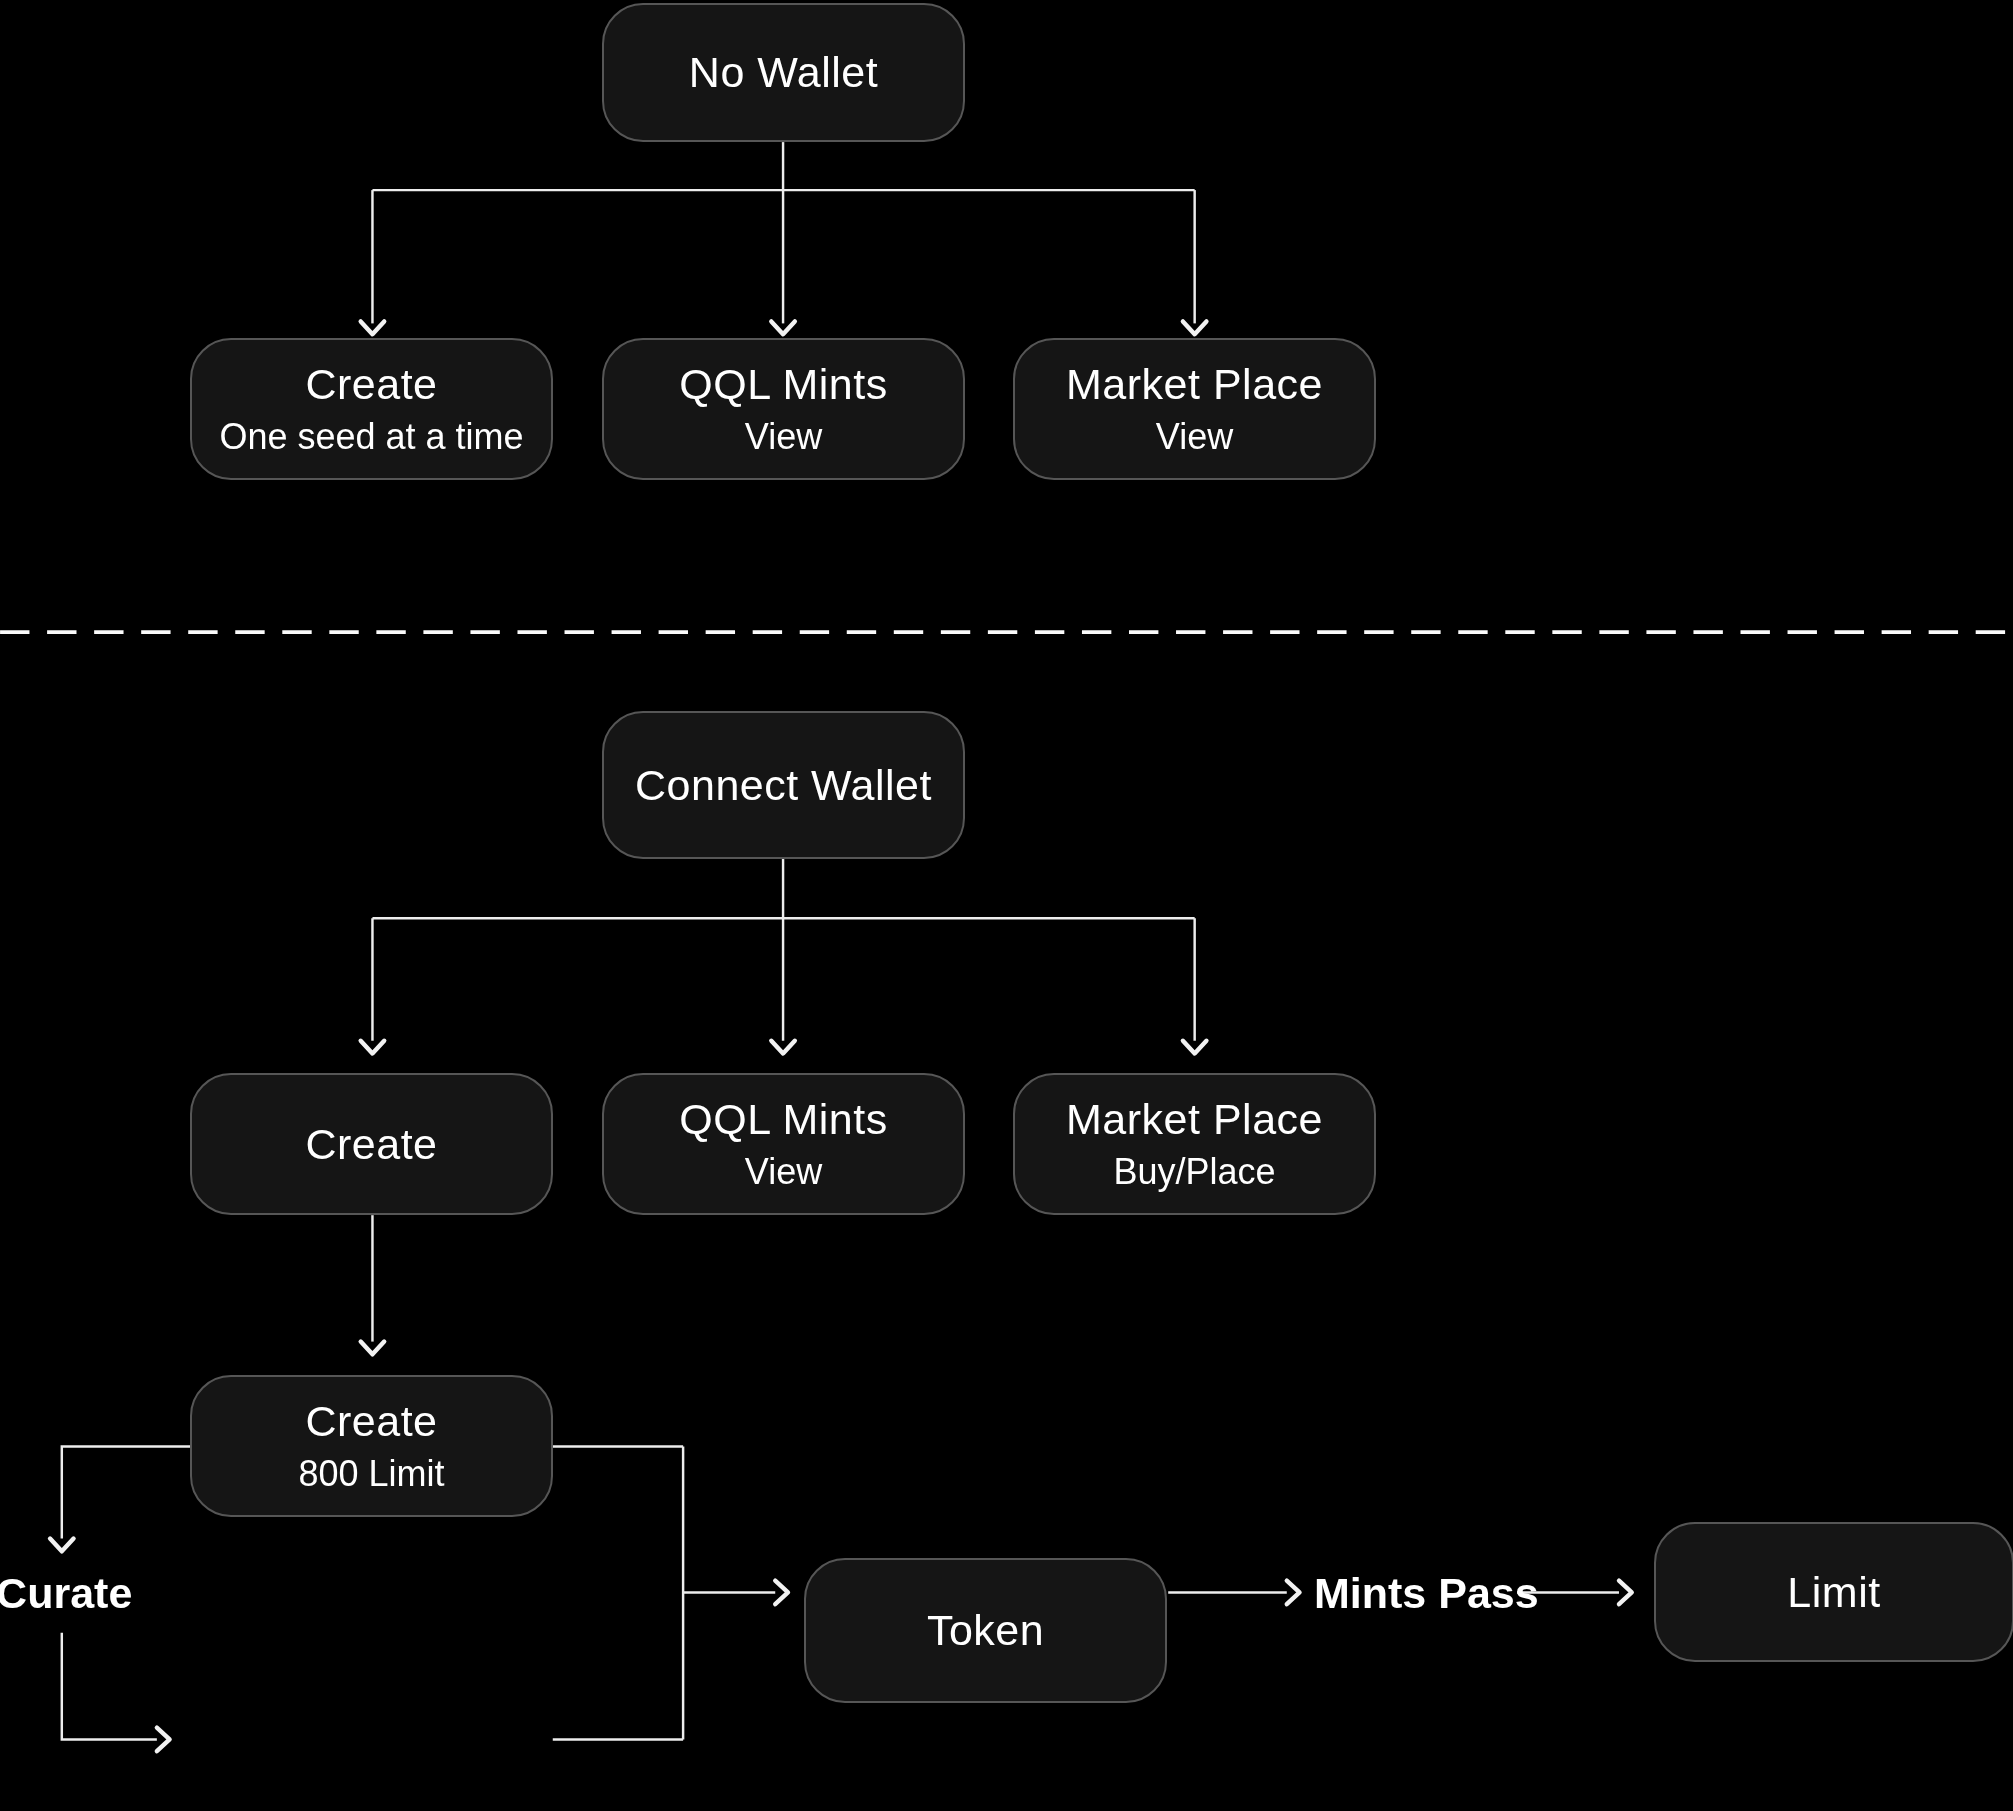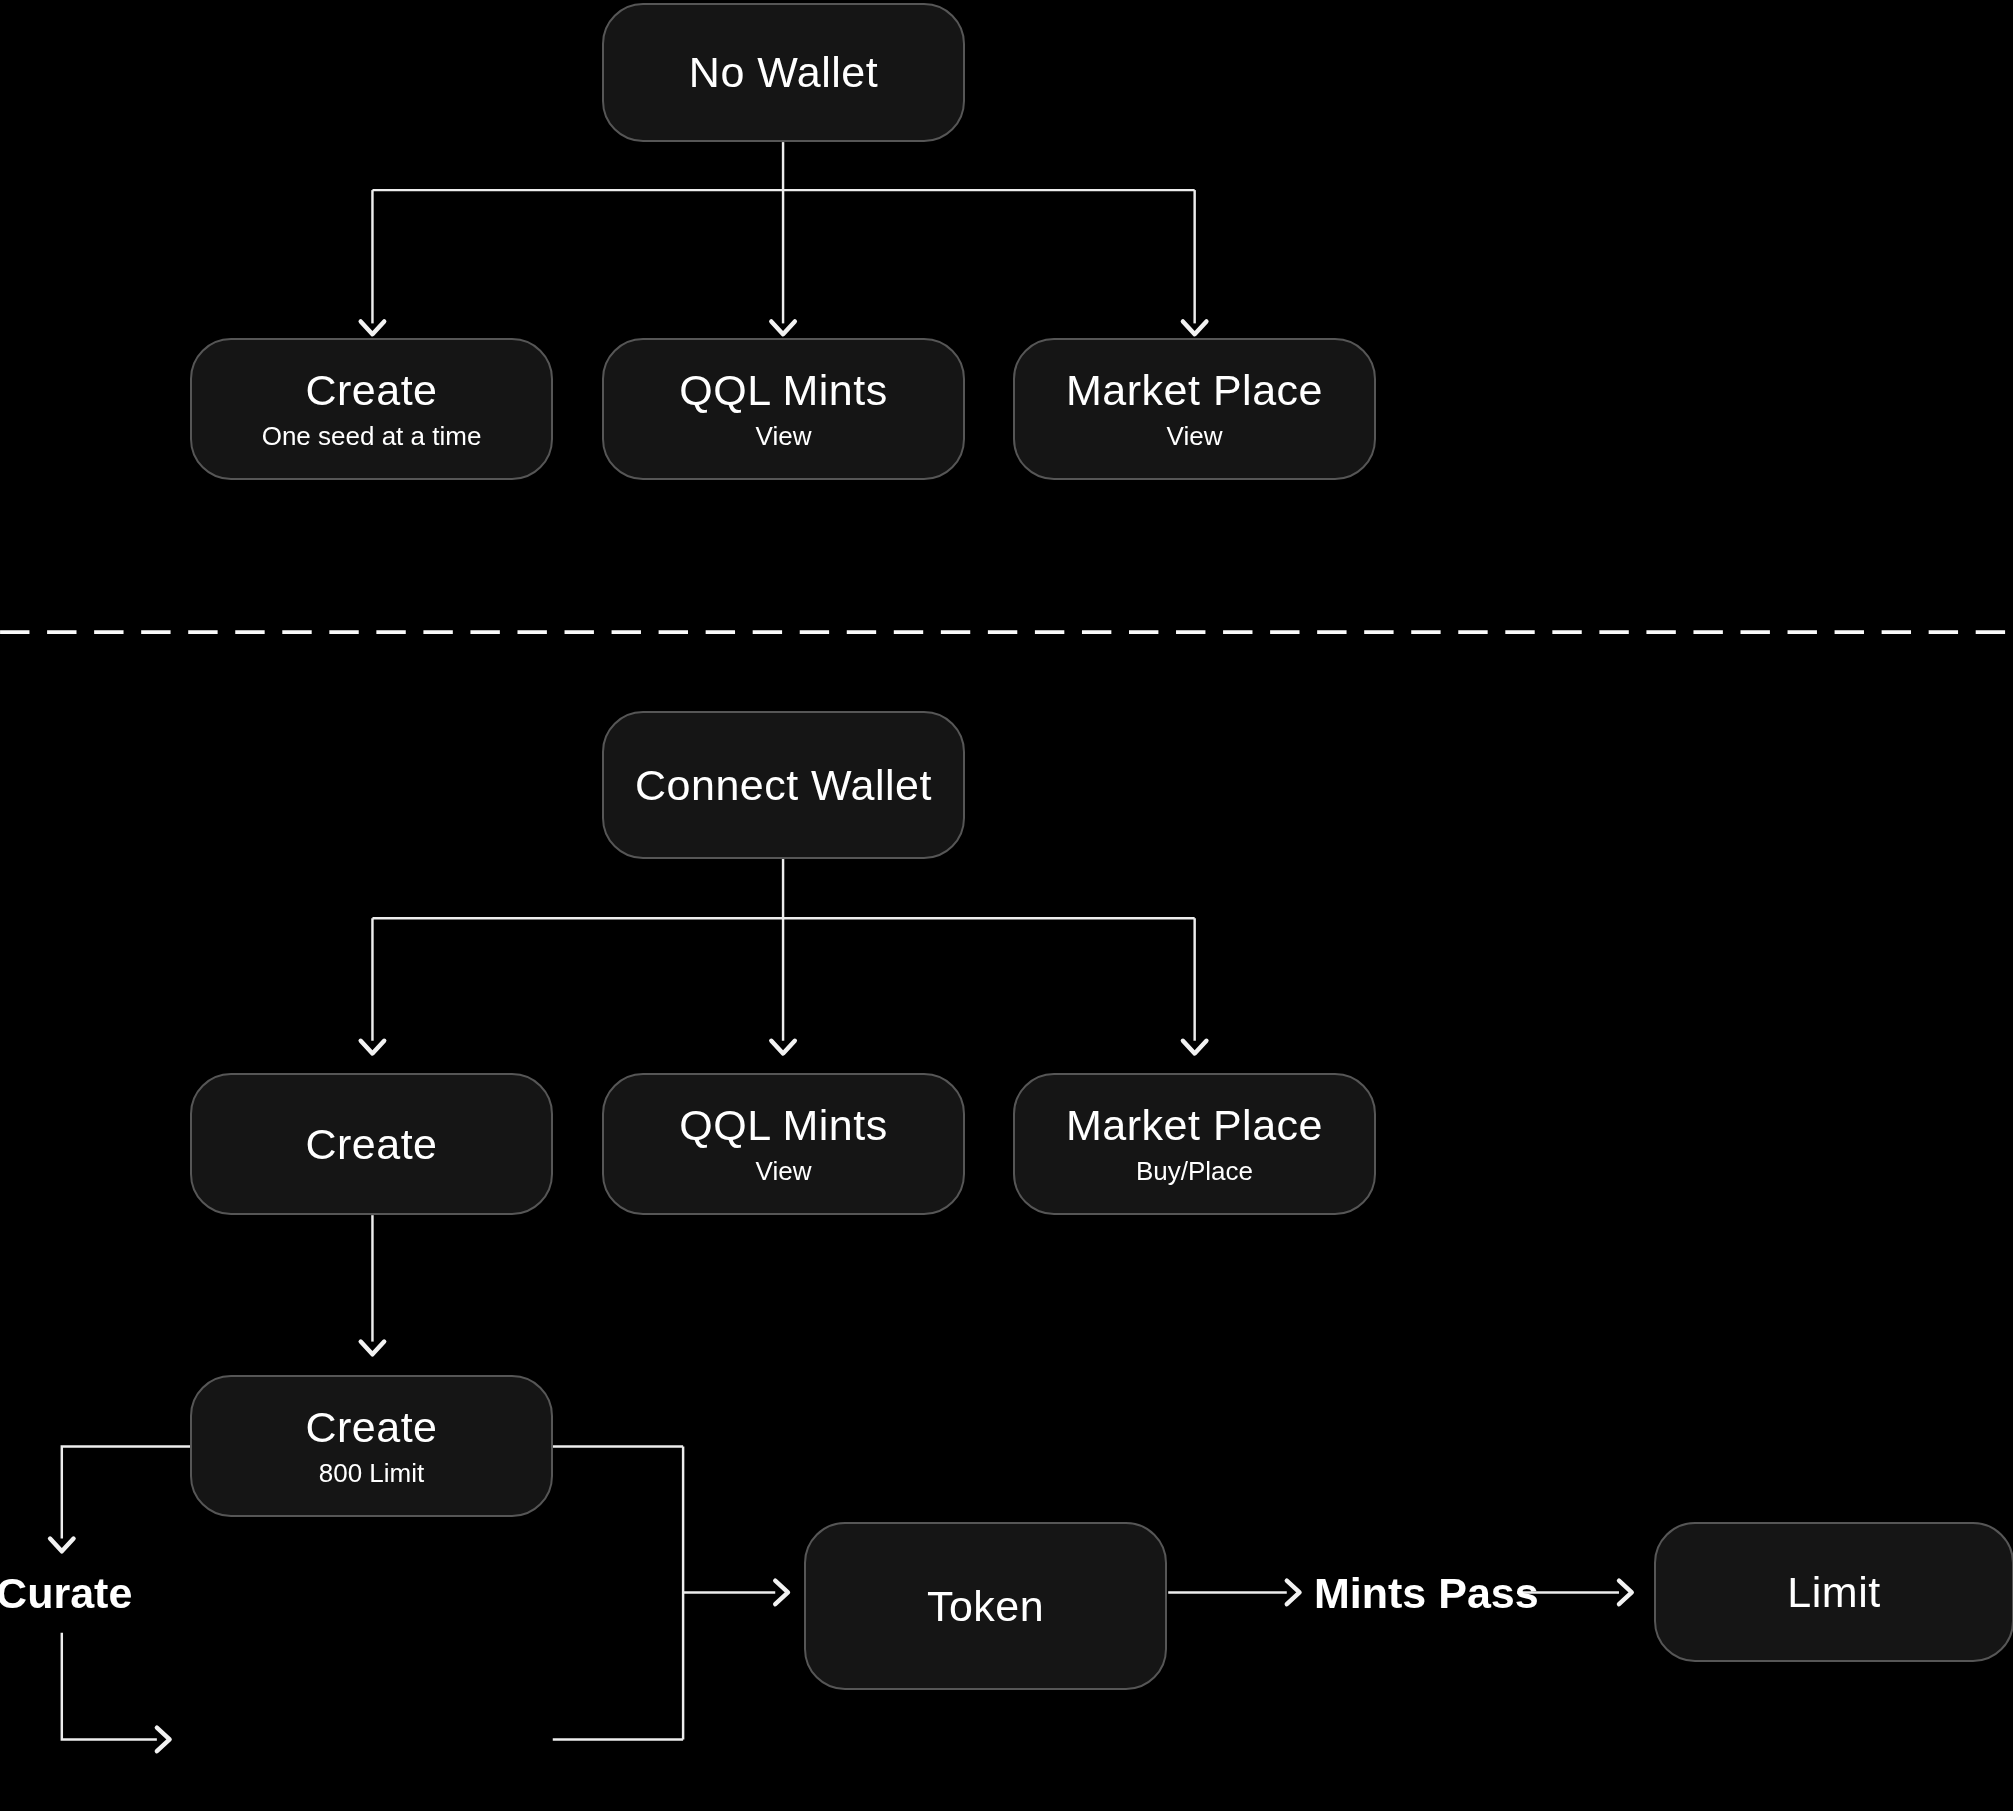--- a/index.html
+++ b/index.html
@@ -37,21 +37,21 @@
   .node .title {
     color: #ffffff;
     font-size: 43px;
     font-weight: 400;
     line-height: 1.12;
     letter-spacing: 0.5px;
     white-space: nowrap;
   }
   .node .subtitle {
     color: #ffffff;
-    font-size: 26px;
+    font-size: 36px;
     font-weight: 400;
     line-height: 1.15;
     margin-top: 7.8px;
     white-space: nowrap;
   }
   .float-label {
     position: absolute;
     color: #ffffff;
     font-size: 43px;
     font-weight: 700;
@@ -161,21 +161,21 @@
     <div class="title">Market Place</div>
     <div class="subtitle">Buy/Place</div>
   </div>
 
   <div class="node" style="left:190px;top:1375px;width:363px;height:142px">
     <div class="title">Create</div>
     <div class="subitle subtitle">800 Limit</div>
   </div>
 
 
-  <div class="node" style="left:804px;top:1522px;width:363px;height:168px">
+  <div class="node" style="left:804px;top:1558px;width:363px;height:145px">
     <div class="title">Token</div>
   </div>
 
   <div class="node" style="left:1654px;top:1522px;width:360px;height:140px">
     <div class="title">Limit</div>
   </div>
 
   <div class="float-label" style="left:-3.9px;top:1566px;width:129px">Curate</div>
 
   <div class="float-label" style="left:1314px;top:1566px;width:196px">Mints Pass</div>

